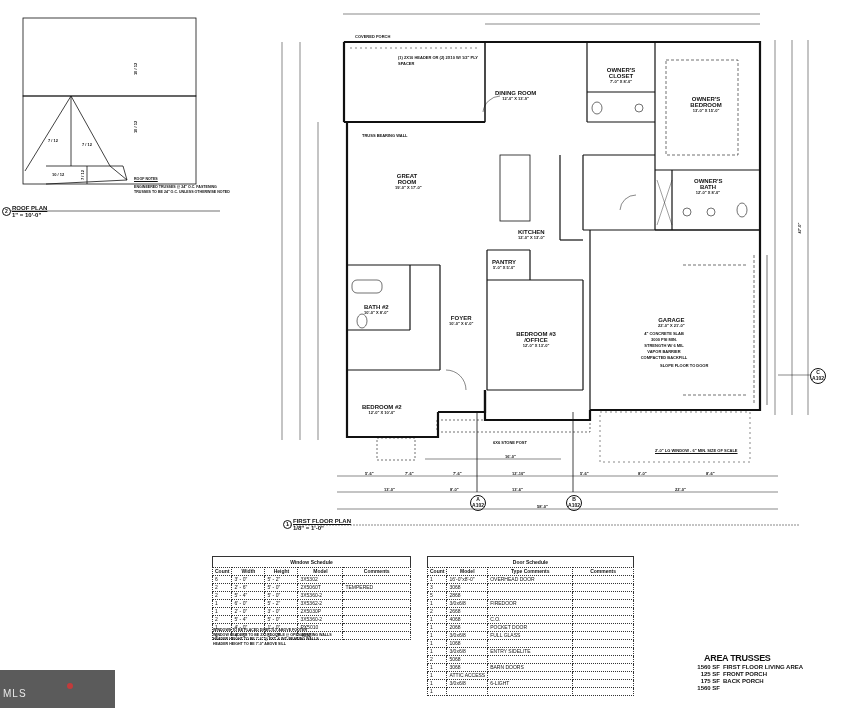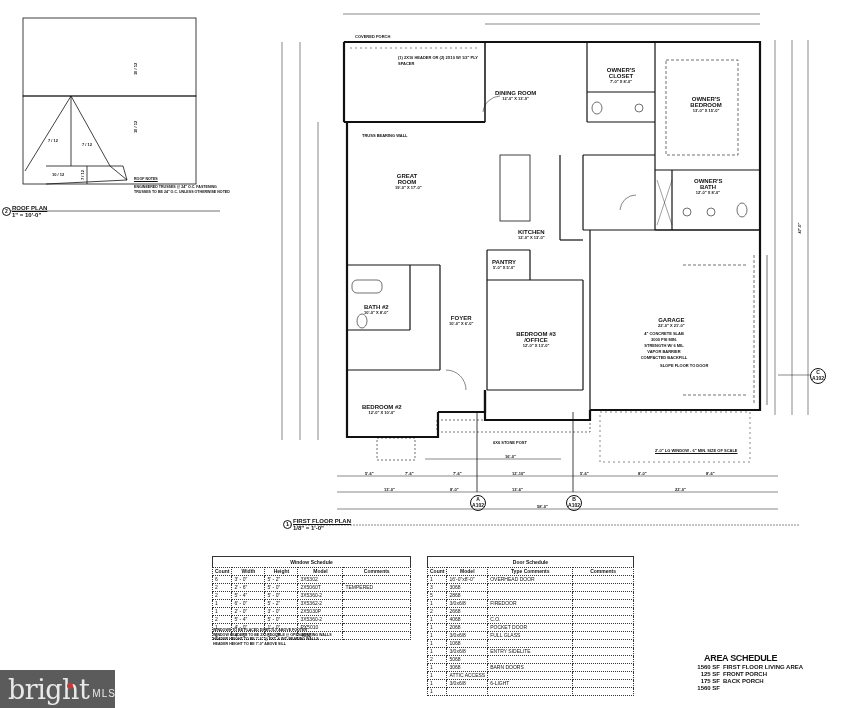--- a/index.html
+++ b/index.html
@@ -416,26 +416,25 @@
       <tr>
         <td style="width: 10px;">1</td>
         <td style="width: 30px;"></td>
         <td style="width: 80px;"></td>
         <td></td>
       </tr>
     </tbody>
 </table>
 
 <div class="area" style="left:690px;top:655px;">
-  <h3>AREA SCHEDULE</h3>
+  <h3>AREA TRUSSES</h3>
   <div id="area-rows">
       <div><span style="display: inline-block; width: 30px; text-align: right; margin-right: 3px;">1560 SF</span><span>FIRST FLOOR LIVING AREA</span></div>
       <div><span style="display: inline-block; width: 30px; text-align: right; margin-right: 3px;">125 SF</span><span>FRONT PORCH</span></div>
       <div><span style="display: inline-block; width: 30px; text-align: right; margin-right: 3px;">175 SF</span><span>BACK PORCH</span></div>
       <div><span style="display: inline-block; width: 30px; text-align: right; margin-right: 3px;">1560 SF</span><span></span></div>
     </div>
 </div>
 
 <div class="logo">
-  <span class="b">bright</span>
   <span class="dot"></span>
   <span class="m">MLS</span>
 </div>
 
 </body></html>

